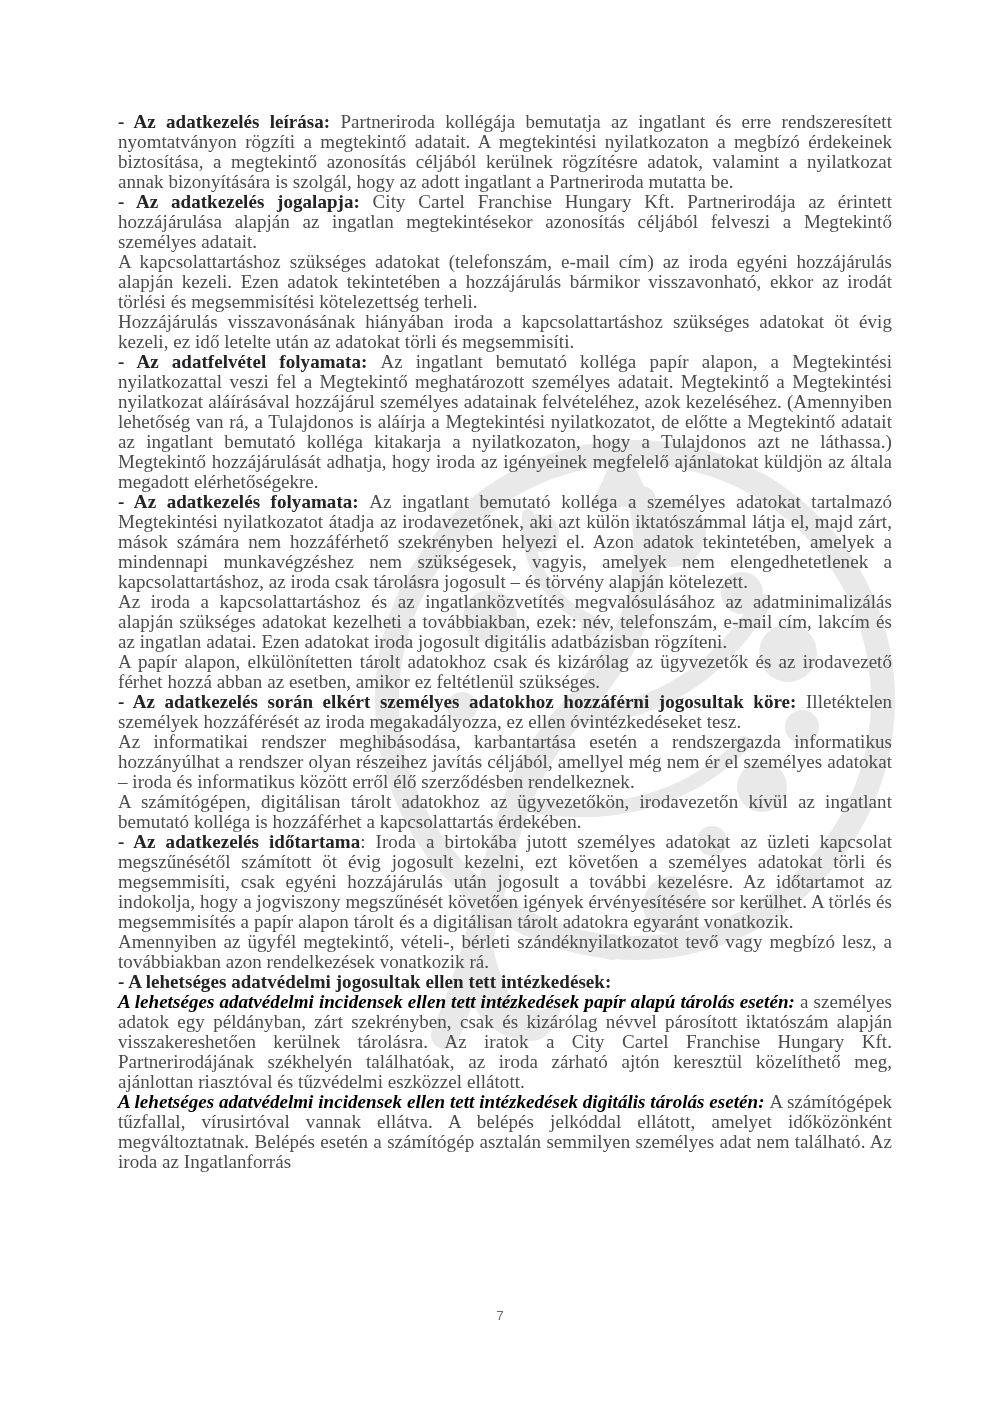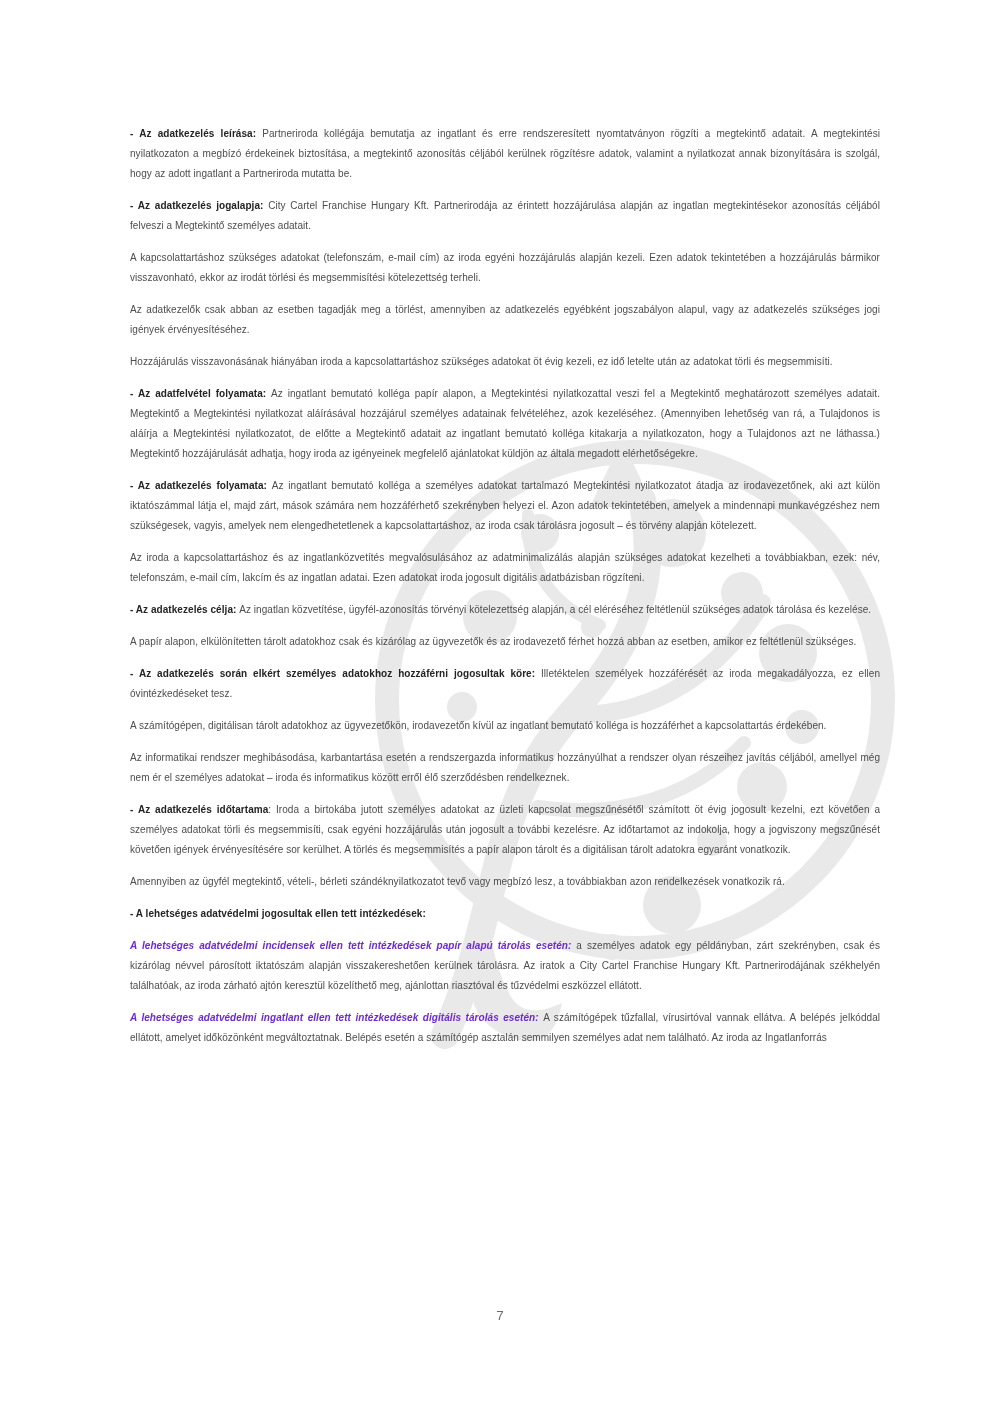--- a/index.html
+++ b/index.html
@@ -21,36 +21,37 @@
     pointer-events:none;
   }
   .content{
     position:absolute;
     left:118px;
     top:112px;
     width:774px;
     z-index:1;
   }
   .content p{
-    margin:12px;
+    margin:0;
     padding:0;
-    font-size:10px;
+    font-size:19px;
     line-height:20px;
     text-align:justify;
     color:#4c4c4e;
     letter-spacing:0.05px;
+    font-family:Liberation Serif, serif;
   }
   .content p span.b{
     font-weight:700;
     color:#242426;
   }
   .content p span.bi{
     font-weight:700;
     font-style:italic;
-    color:#6d28d9;
+    color:#000000;
   }
   .pagenum{
     position:absolute;
     left:0;
     top:1308px;
     width:100%;
     text-align:center;
     font-size:13.5px;
     color:#6b6b6d;
     z-index:1;
@@ -84,32 +85,30 @@
       <circle cx="222" cy="322" r="15"></circle>
       <circle cx="352" cy="242" r="11"></circle>
       <path d="M252 556 q-44 62 8 92 q52 26 62 -30 q-38 18 -52 -8 q-14 -26 -18 -54 z"></path>
     </g>
   </svg>
 
   <div class="content" style="color: rgb(76, 76, 78);">
       <p><span class="b">- Az adatkezelés leírása: </span><span>Partneriroda kollégája bemutatja az ingatlant és erre rendszeresített nyomtatványon rögzíti a megtekintő adatait. A megtekintési nyilatkozaton a megbízó érdekeinek biztosítása, a megtekintő azonosítás céljából kerülnek rögzítésre adatok, valamint a nyilatkozat annak bizonyítására is szolgál, hogy az adott ingatlant a Partneriroda mutatta be.</span></p>
       <p><span class="b">- Az adatkezelés jogalapja: </span><span>City Cartel Franchise Hungary Kft. Partnerirodája az érintett hozzájárulása alapján az ingatlan megtekintésekor azonosítás céljából felveszi a Megtekintő személyes adatait.</span></p>
       <p><span>A kapcsolattartáshoz szükséges adatokat (telefonszám, e-mail cím) az iroda egyéni hozzájárulás alapján kezeli. Ezen adatok tekintetében a hozzájárulás bármikor visszavonható, ekkor az irodát törlési és megsemmisítési kötelezettség terheli.</span></p>
-      <p><span>Az adatkezelők csak abban az esetben tagadják meg a törlést, amennyiben az adatkezelés egyébként jogszabályon alapul, vagy az adatkezelés szükséges jogi igények érvényesítéséhez.</span></p>
       <p><span>Hozzájárulás visszavonásának hiányában iroda a kapcsolattartáshoz szükséges adatokat öt évig kezeli, ez idő letelte után az adatokat törli és megsemmisíti.</span></p>
       <p><span class="b">- Az adatfelvétel folyamata: </span><span>Az ingatlant bemutató kolléga papír alapon, a Megtekintési nyilatkozattal veszi fel a Megtekintő meghatározott személyes adatait. Megtekintő a Megtekintési nyilatkozat aláírásával hozzájárul személyes adatainak felvételéhez, azok kezeléséhez. (Amennyiben lehetőség van rá, a Tulajdonos is aláírja a Megtekintési nyilatkozatot, de előtte a Megtekintő adatait az ingatlant bemutató kolléga kitakarja a nyilatkozaton, hogy a Tulajdonos azt ne láthassa.) Megtekintő hozzájárulását adhatja, hogy iroda az igényeinek megfelelő ajánlatokat küldjön az általa megadott elérhetőségekre.</span></p>
       <p><span class="b">- Az adatkezelés folyamata: </span><span>Az ingatlant bemutató kolléga a személyes adatokat tartalmazó Megtekintési nyilatkozatot átadja az irodavezetőnek, aki azt külön iktatószámmal látja el, majd zárt, mások számára nem hozzáférhető szekrényben helyezi el. Azon adatok tekintetében, amelyek a mindennapi munkavégzéshez nem szükségesek, vagyis, amelyek nem elengedhetetlenek a kapcsolattartáshoz, az iroda csak tárolásra jogosult – és törvény alapján kötelezett.</span></p>
       <p><span>Az iroda a kapcsolattartáshoz és az ingatlanközvetítés megvalósulásához az adatminimalizálás alapján szükséges adatokat kezelheti a továbbiakban, ezek: név, telefonszám, e-mail cím, lakcím és az ingatlan adatai. Ezen adatokat iroda jogosult digitális adatbázisban rögzíteni.</span></p>
-      <p><span class="b">- Az adatkezelés célja: </span><span>Az ingatlan közvetítése, ügyfél-azonosítás törvényi kötelezettség alapján, a cél eléréséhez feltétlenül szükséges adatok tárolása és kezelése.</span></p>
       <p><span>A papír alapon, elkülönítetten tárolt adatokhoz csak és kizárólag az ügyvezetők és az irodavezető férhet hozzá abban az esetben, amikor ez feltétlenül szükséges.</span></p>
       <p><span class="b">- Az adatkezelés során elkért személyes adatokhoz hozzáférni jogosultak köre: </span><span>Illetéktelen személyek hozzáférését az iroda megakadályozza, ez ellen óvintézkedéseket tesz.</span></p>
+      <p><span>Az informatikai rendszer meghibásodása, karbantartása esetén a rendszergazda informatikus hozzányúlhat a rendszer olyan részeihez javítás céljából, amellyel még nem ér el személyes adatokat – iroda és informatikus között erről élő szerződésben rendelkeznek.</span></p>
       <p><span>A számítógépen, digitálisan tárolt adatokhoz az ügyvezetőkön, irodavezetőn kívül az ingatlant bemutató kolléga is hozzáférhet a kapcsolattartás érdekében.</span></p>
-      <p><span>Az informatikai rendszer meghibásodása, karbantartása esetén a rendszergazda informatikus hozzányúlhat a rendszer olyan részeihez javítás céljából, amellyel még nem ér el személyes adatokat – iroda és informatikus között erről élő szerződésben rendelkeznek.</span></p>
       <p><span class="b">- Az adatkezelés időtartama</span><span>: Iroda a birtokába jutott személyes adatokat az üzleti kapcsolat megszűnésétől számított öt évig jogosult kezelni, ezt követően a személyes adatokat törli és megsemmisíti, csak egyéni hozzájárulás után jogosult a további kezelésre. Az időtartamot az indokolja, hogy a jogviszony megszűnését követően igények érvényesítésére sor kerülhet. A törlés és megsemmisítés a papír alapon tárolt és a digitálisan tárolt adatokra egyaránt vonatkozik.</span></p>
       <p><span>Amennyiben az ügyfél megtekintő, vételi-, bérleti szándéknyilatkozatot tevő vagy megbízó lesz, a továbbiakban azon rendelkezések vonatkozik rá.</span></p>
       <p><span class="b">- A lehetséges adatvédelmi jogosultak ellen tett intézkedések:</span></p>
       <p><span class="bi">A lehetséges adatvédelmi incidensek ellen tett intézkedések papír alapú tárolás esetén: </span><span>a személyes adatok egy példányban, zárt szekrényben, csak és kizárólag névvel párosított iktatószám alapján visszakereshetően kerülnek tárolásra. Az iratok a City Cartel Franchise Hungary Kft. Partnerirodájának székhelyén találhatóak, az iroda zárható ajtón keresztül közelíthető meg, ajánlottan riasztóval és tűzvédelmi eszközzel ellátott.</span></p>
-      <p><span class="bi">A lehetséges adatvédelmi ingatlant ellen tett intézkedések digitális tárolás esetén: </span><span>A számítógépek tűzfallal, vírusirtóval vannak ellátva. A belépés jelkóddal ellátott, amelyet időközönként megváltoztatnak. Belépés esetén a számítógép asztalán semmilyen személyes adat nem található. Az iroda az Ingatlanforrás</span></p>
+      <p><span class="bi">A lehetséges adatvédelmi incidensek ellen tett intézkedések digitális tárolás esetén: </span><span>A számítógépek tűzfallal, vírusirtóval vannak ellátva. A belépés jelkóddal ellátott, amelyet időközönként megváltoztatnak. Belépés esetén a számítógép asztalán semmilyen személyes adat nem található. Az iroda az Ingatlanforrás</span></p>
     </div>
 
   <div class="pagenum">7</div>
 
 </div>
 
 </body></html>

